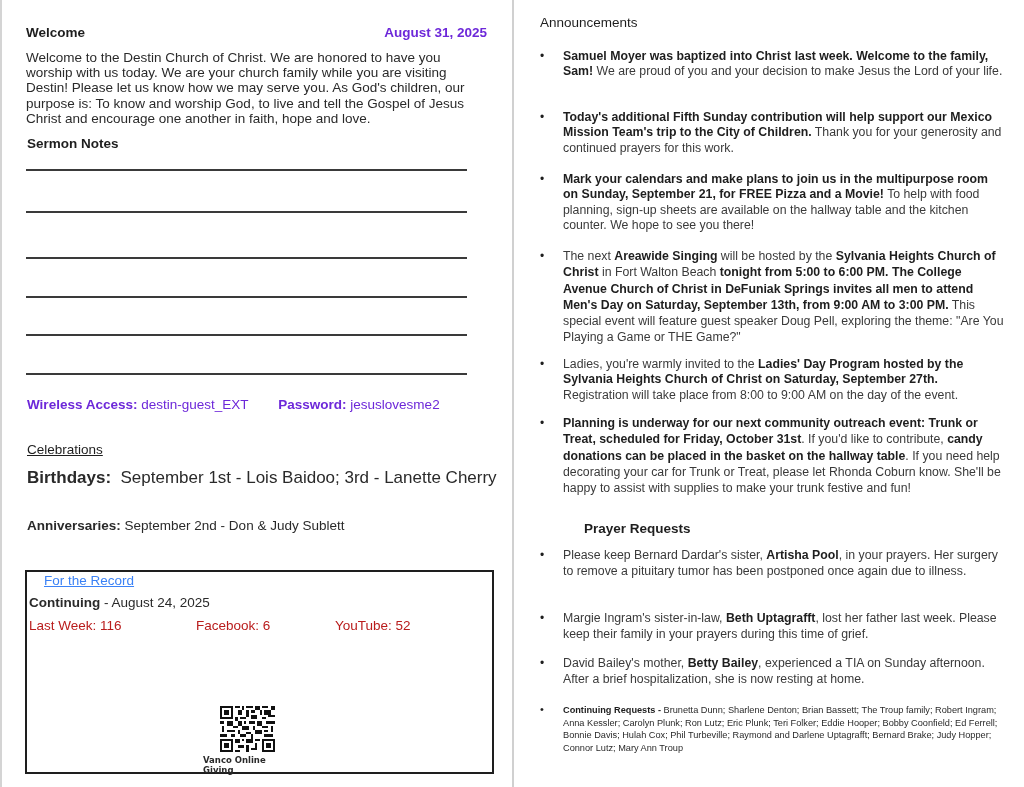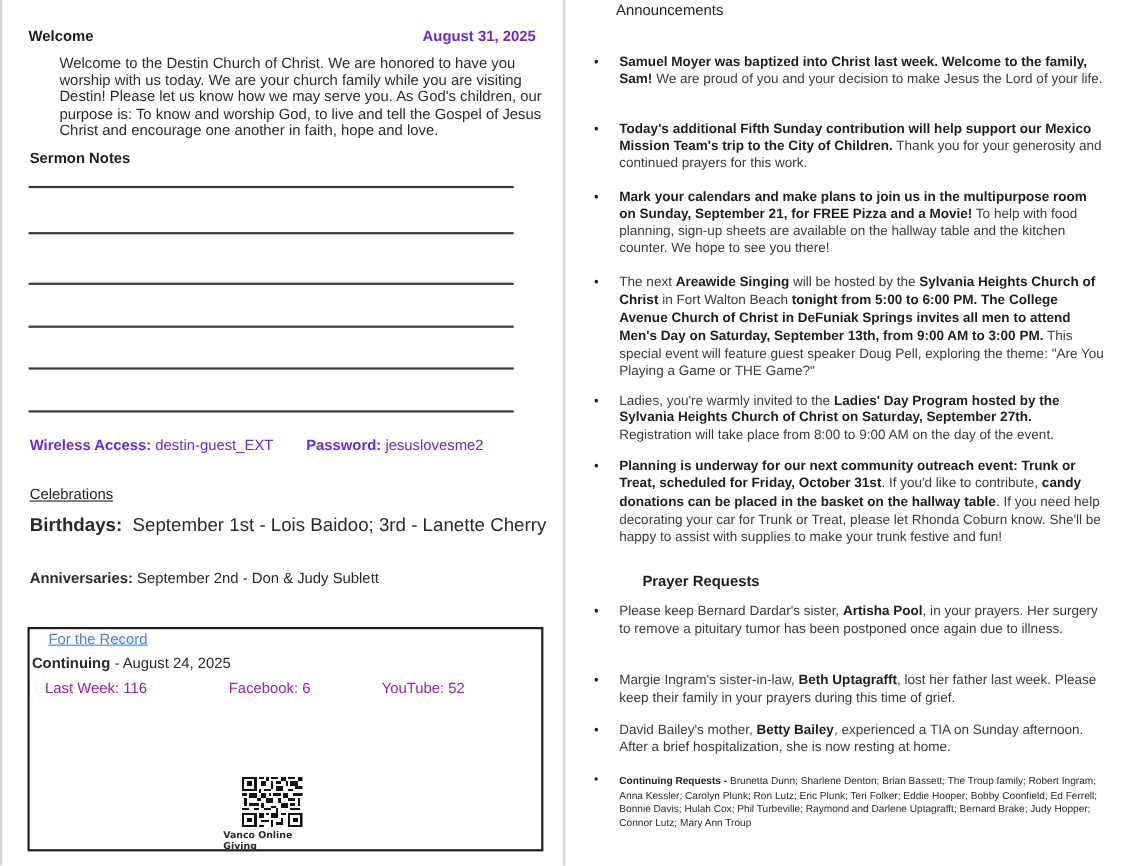--- a/index.html
+++ b/index.html
@@ -8,43 +8,43 @@
 
   .edge-left { position: absolute; left: 0; top: 0; width: 2px; height: 787px; background: #d4d4d4; }
   .page-divider { position: absolute; left: 512px; top: 0; width: 2px; height: 787px; background: #d0d0d0; }
 
   .abs { position: absolute; }
   .b { font-weight: bold; }
 
   
   .welcome-title { left: 26px; top: 25px; font-size: 13.5px; font-weight: bold; color: #1e1e1e; }
   .welcome-date { right: 537px; top: 25px; font-size: 13.5px; font-weight: bold; color: #6d28d9; }
-  .welcome-body { left: 26px; top: 50px; width: 462px; font-size: 13.5px; line-height: 15.2px; color: #2a2a2a; margin-left: 28px; }
+  .welcome-body { left: 26px; top: 50px; width: 462px; font-size: 13.5px; line-height: 15.2px; color: #2a2a2a; }
   .sermon-title { left: 27px; top: 136px; font-size: 13.5px; font-weight: bold; color: #1e1e1e; }
   .note-line { position: absolute; left: 26px; width: 441px; height: 1.5px; background: #3a3a3a; }
 
   .wifi-row { left: 27px; top: 397px; font-size: 13.5px; color: #6d28d9; white-space: nowrap; }
   .wifi-row .gap { display: inline-block; width: 26px; }
 
   .celebrations-title { left: 27px; top: 442px; font-size: 13.5px; text-decoration: underline; color: #1e1e1e; }
   .birthdays-row { left: 27px; top: 468px; font-size: 17px; color: #2a2a2a; }
   .anniv-row { left: 27px; top: 518px; font-size: 13.5px; color: #2a2a2a; }
 
   .record-box { left: 25px; top: 570px; width: 469px; height: 204px; border: 2px solid #1e1e1e; }
   .record-title { left: 44px; top: 573px; font-size: 13.5px; text-decoration: underline; color: #3b82f6; }
   .attendance-row { left: 29px; top: 595px; font-size: 13.5px; color: #2a2a2a; }
-  .stats-row { left: 29px; top: 618px; font-size: 13.5px; color: #a21caf; width: 460px; height: 18px; margin-left: 12px; }
+  .stats-row { left: 29px; top: 618px; font-size: 13.5px; color: #b91c1c; width: 460px; height: 18px; }
   .stat { position: absolute; top: 0; white-space: nowrap; }
 
   .qr { left: 220px; top: 706px; width: 55px; height: 46px; }
   .qr-label { left: 203px; top: 755px; width: 90px; text-align: left; font-size: 8.5px; font-weight: bold; color: #2a2a2a; font-family: "DejaVu Sans", sans-serif; }
 
   
   .section-title { font-size: 13.5px; color: #1e1e1e; }
-  .ann-title { left: 540px; top: 2px; margin-left: 20px; }
+  .ann-title { left: 540px; top: 15px; }
   .prayer-title { left: 540px; top: 521px; font-weight: bold; padding-left: 44px; }
 
   .item { position: absolute; left: 540px; width: 464px; font-size: 12.3px; line-height: 15.3px; color: #3a3a3a; }
   .item .bullet { position: absolute; left: 0; top: 0; width: 22px; font-size: 12px; color: #1e1e1e; }
   .item .txt { display: block; margin-left: 23px; }
   .item .txt b { color: #1e1e1e; }
   .item.tall { line-height: 16.3px; }
   .item.small { font-size: 9.2px; line-height: 12.6px; color: #2a2a2a; }
   .item.small .bullet { font-size: 11px; top: -1px; }
 </style>

